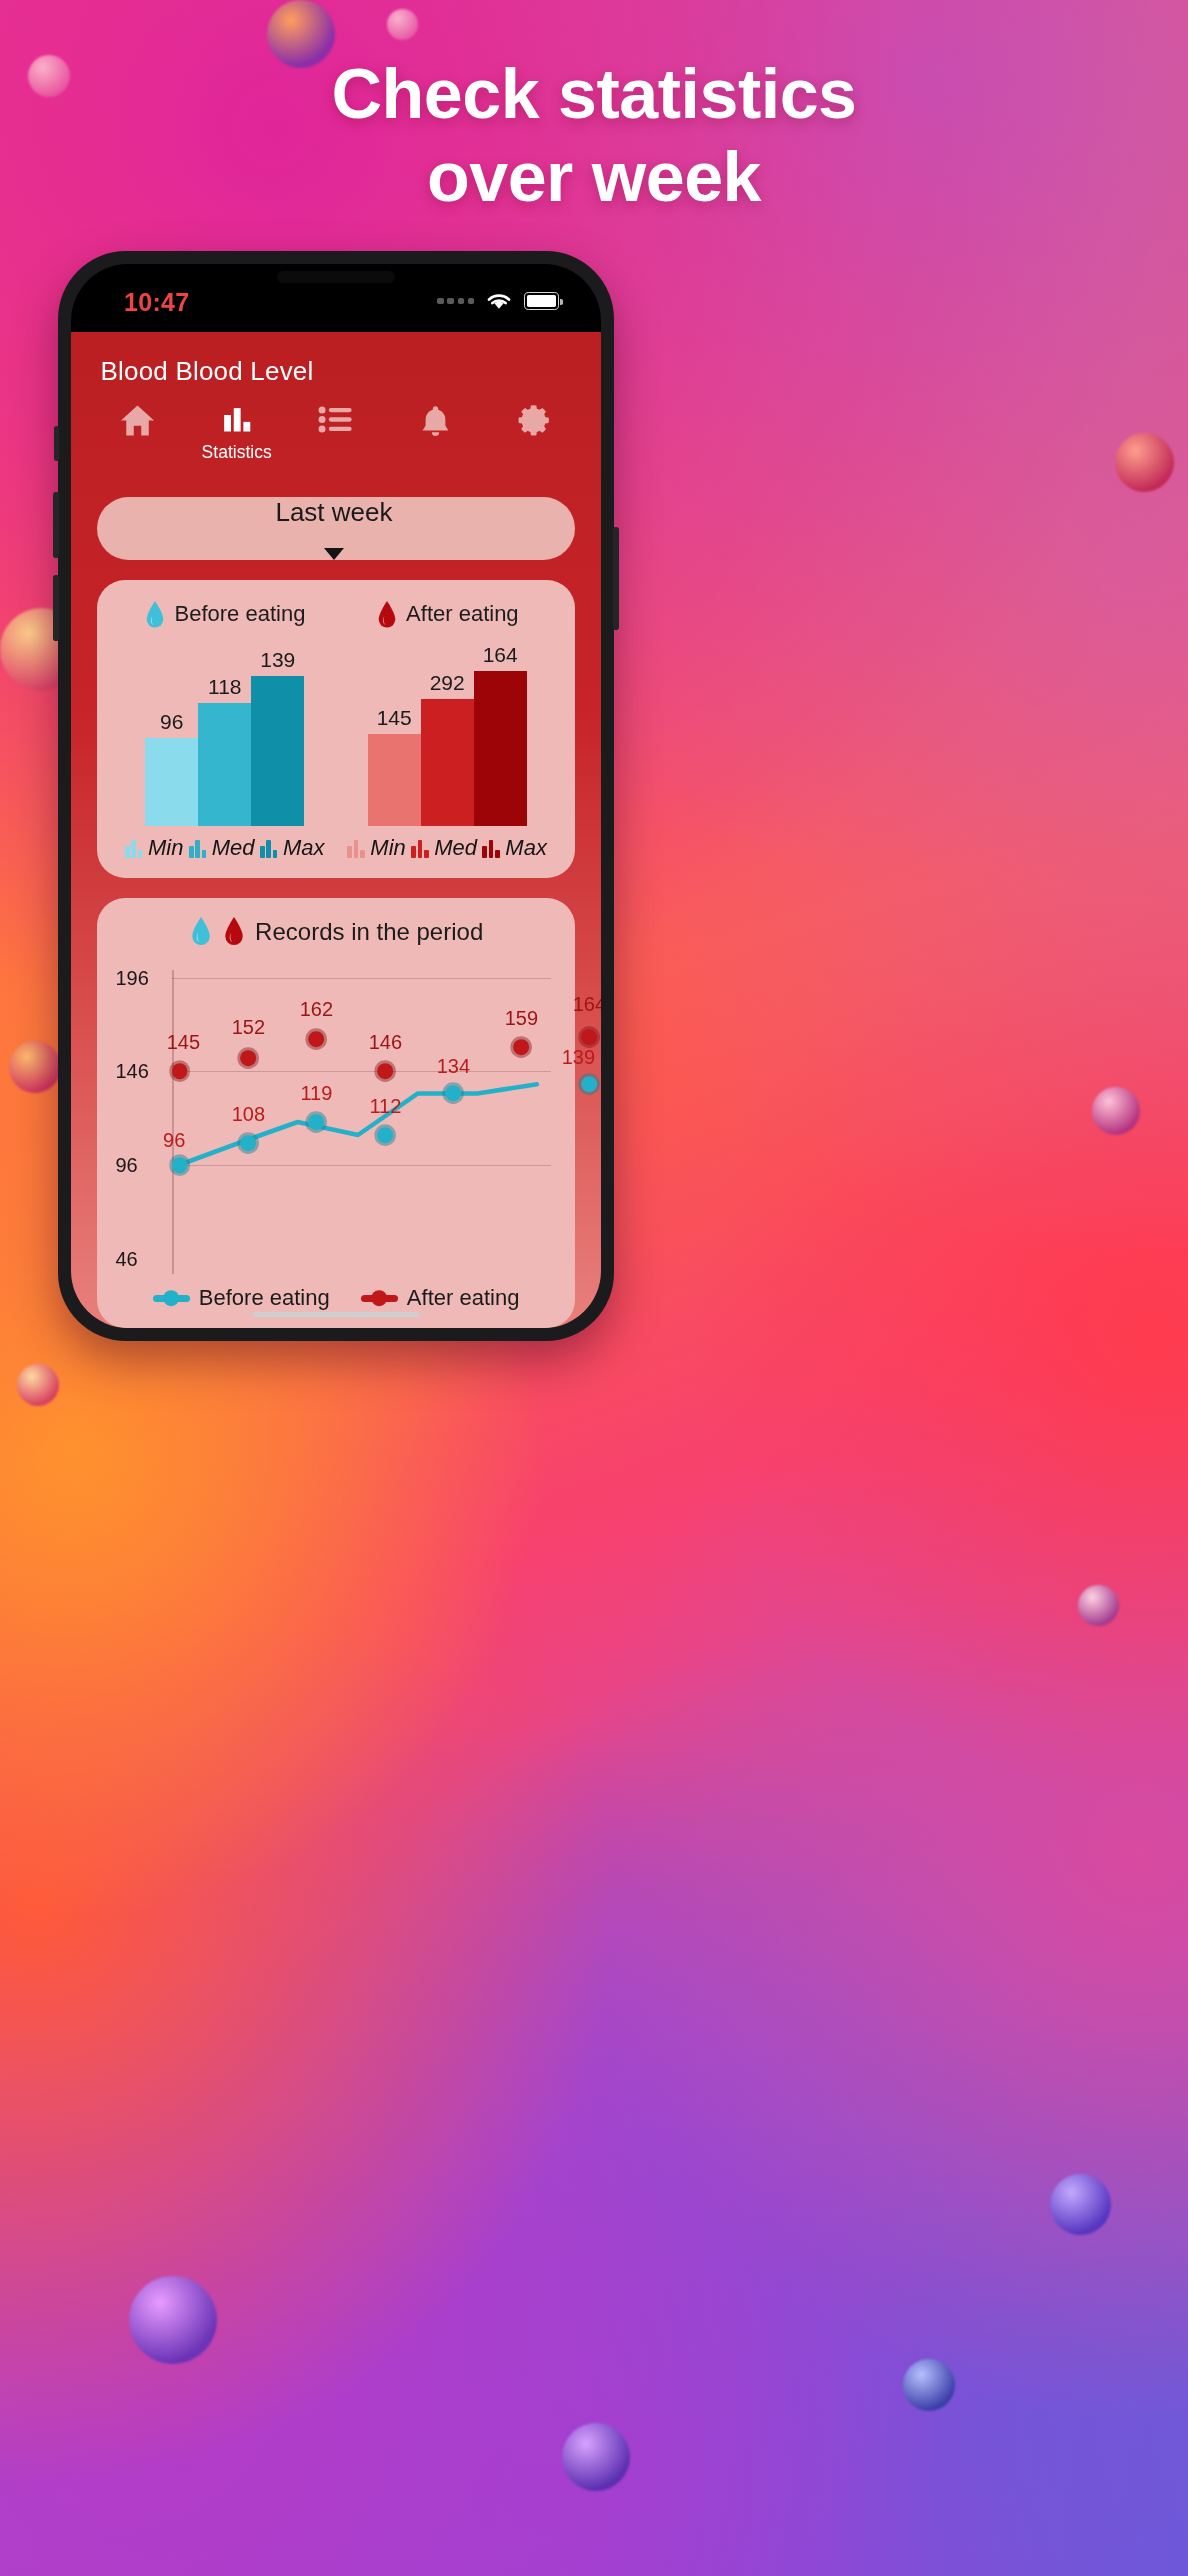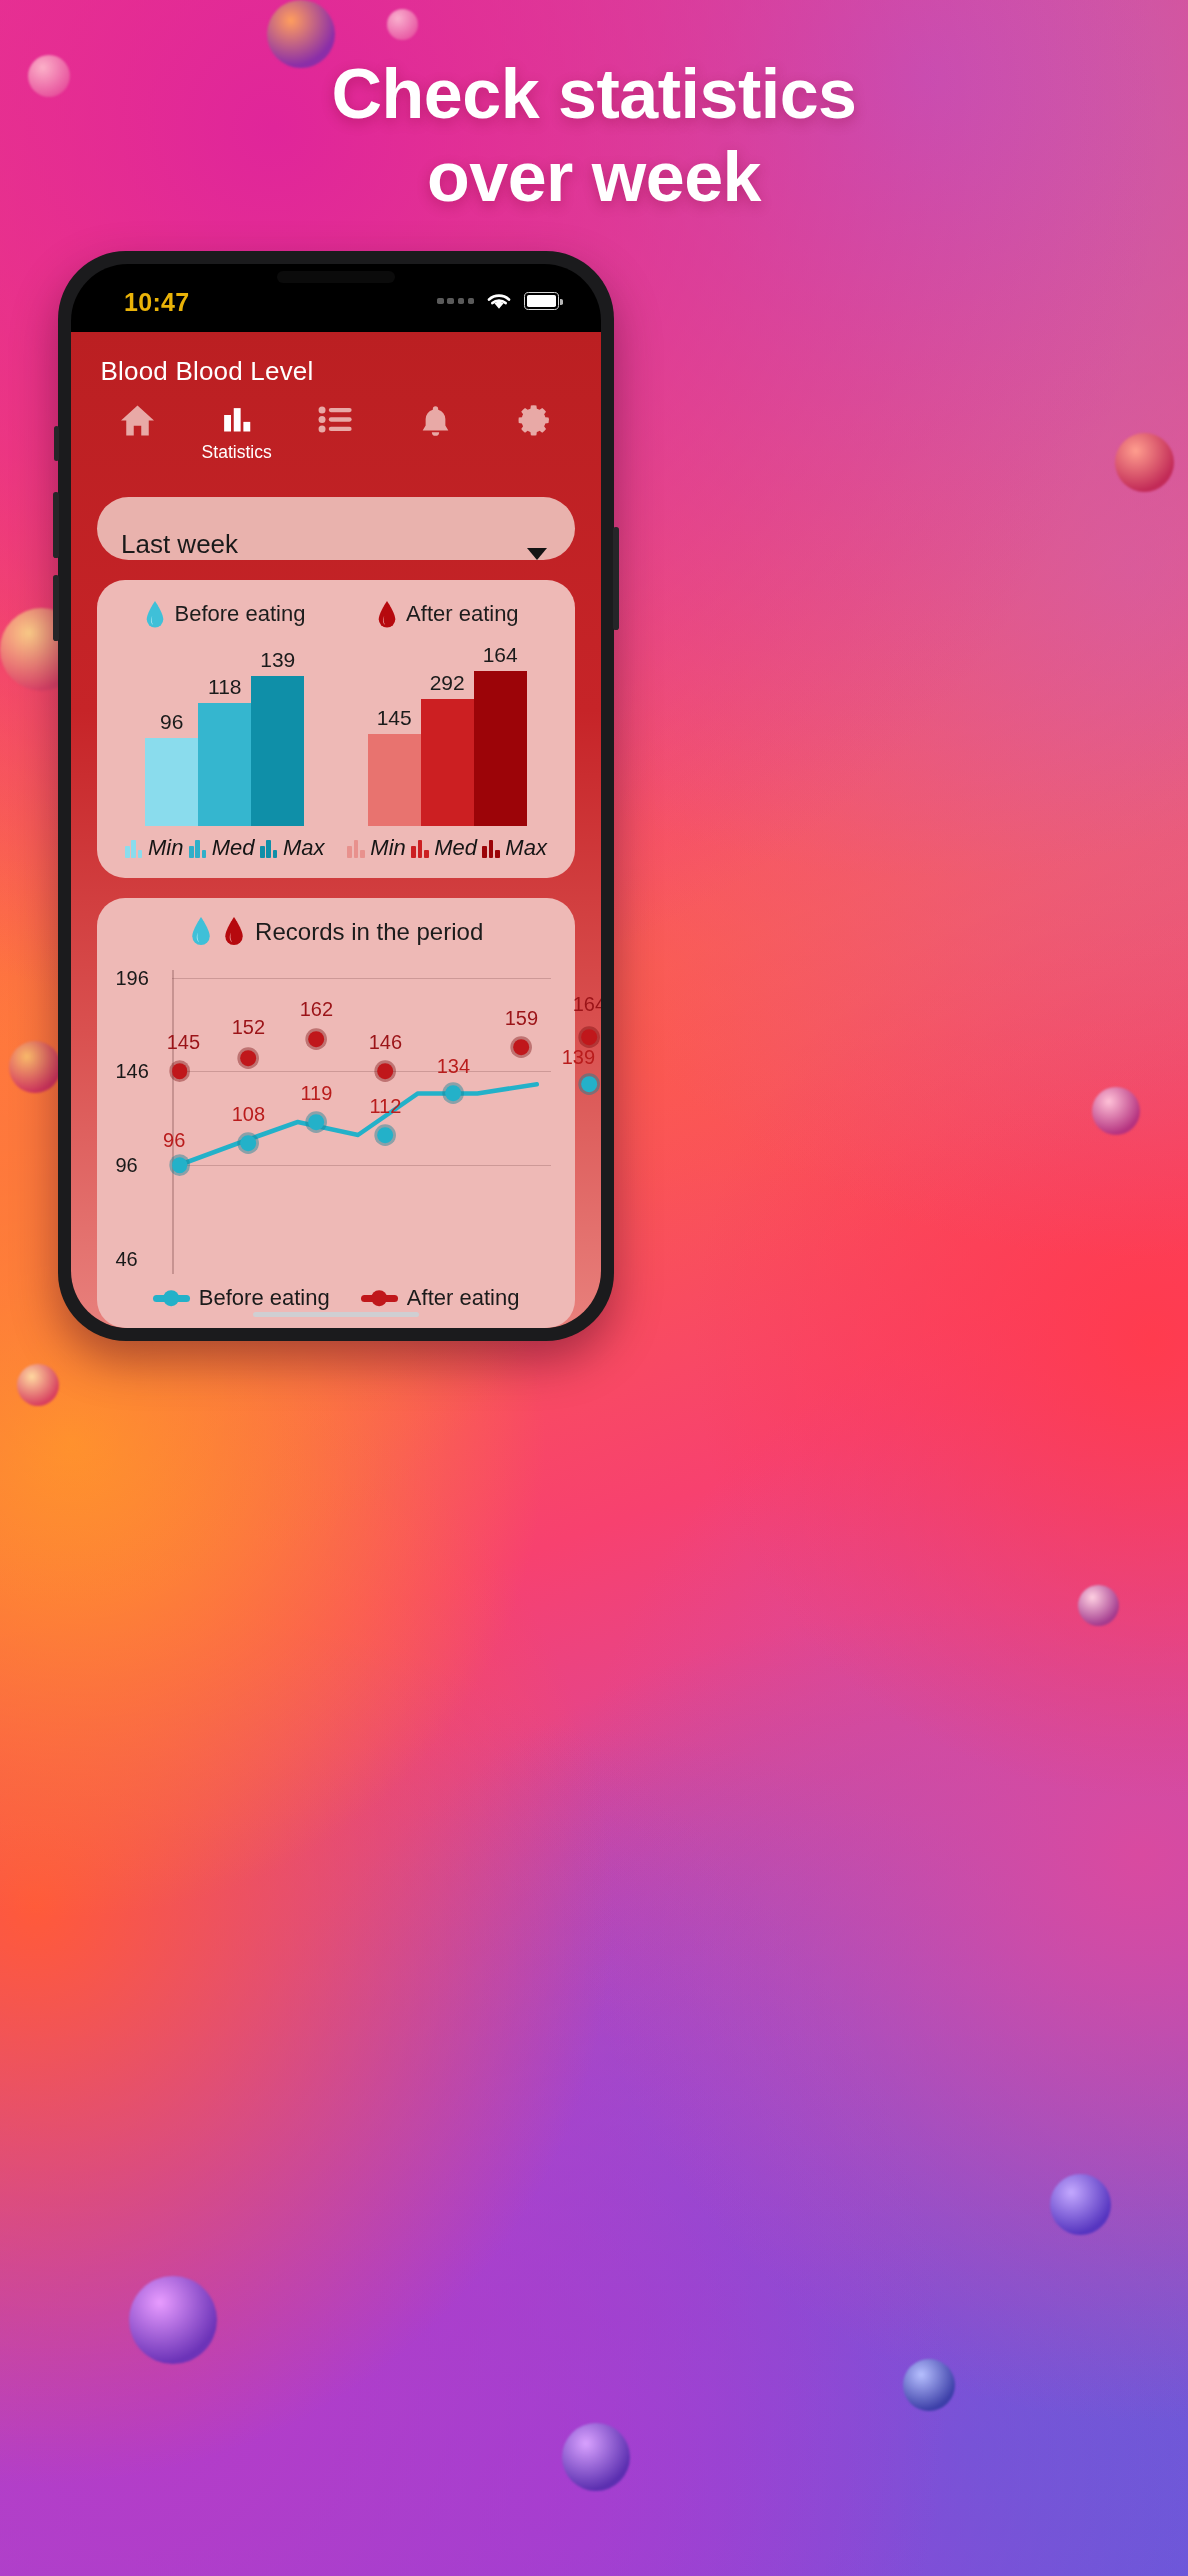--- a/index.html
+++ b/index.html
@@ -54,21 +54,21 @@
     position:relative;
   }
   .side-btn { position:absolute; background:#252528; border-radius:2.8px; }
   .btn-silent { left:-3.7px; top:175px; width:4.6px; height:35px; }
   .btn-volup  { left:-4.6px; top:241px; width:5.5px; height:66px; }
   .btn-voldn  { left:-4.6px; top:324px; width:5.5px; height:66px; }
   .btn-power  { right:-4.6px; top:276px; width:5.5px; height:103px; }
 
   
   .statusbar {
-    height:68px; position:relative; color:#eab308;
+    height:68px; position:relative; color:#ef4444;
   }
   .notch {
     position:absolute; left:50%; transform:translateX(-50%);
     top:7.4px; width:118px; height:12px;
     background:#0b0b0b; border-radius:8.3px;
   }
   .clock {
     position:absolute; left:53px; top:24px;
     font-size:25px; font-weight:bold; letter-spacing:0.3px;
   }
@@ -104,22 +104,23 @@
     padding:16.6px 16.6px 0 16.6px; height:85px;
   }
   .tab { display:flex; flex-direction:column; align-items:center; width:83px; }
   .tab svg { display:block; }
   .tab-label { color:#fff; font-size:17.5px; margin-top:5.5px; }
 
   
   .dropdown {
     margin:26px 26px 0 26px; height:64px;
     background:#e9b2ad; border-radius:32px;
-    display:flex; align-items:flex-end; justify-content:space-between;
+    display:flex; align-items:center; justify-content:space-between;
     padding:0 28px 0 24px;
+    flex-direction:column;
   }
   .dropdown-value { font-size:26px; color:#1a1a1a; }
   .caret { width:0;height:0;border-left:10px solid transparent;border-right:10px solid transparent;border-top:12px solid #141414; }
 
   
   .card {
     margin:20px 26px 0 26px;
     background:#eeb9b6; border-radius:28px;
   }
   .card-bars { padding:20px 16.6px 16.6px 16.6px; }

